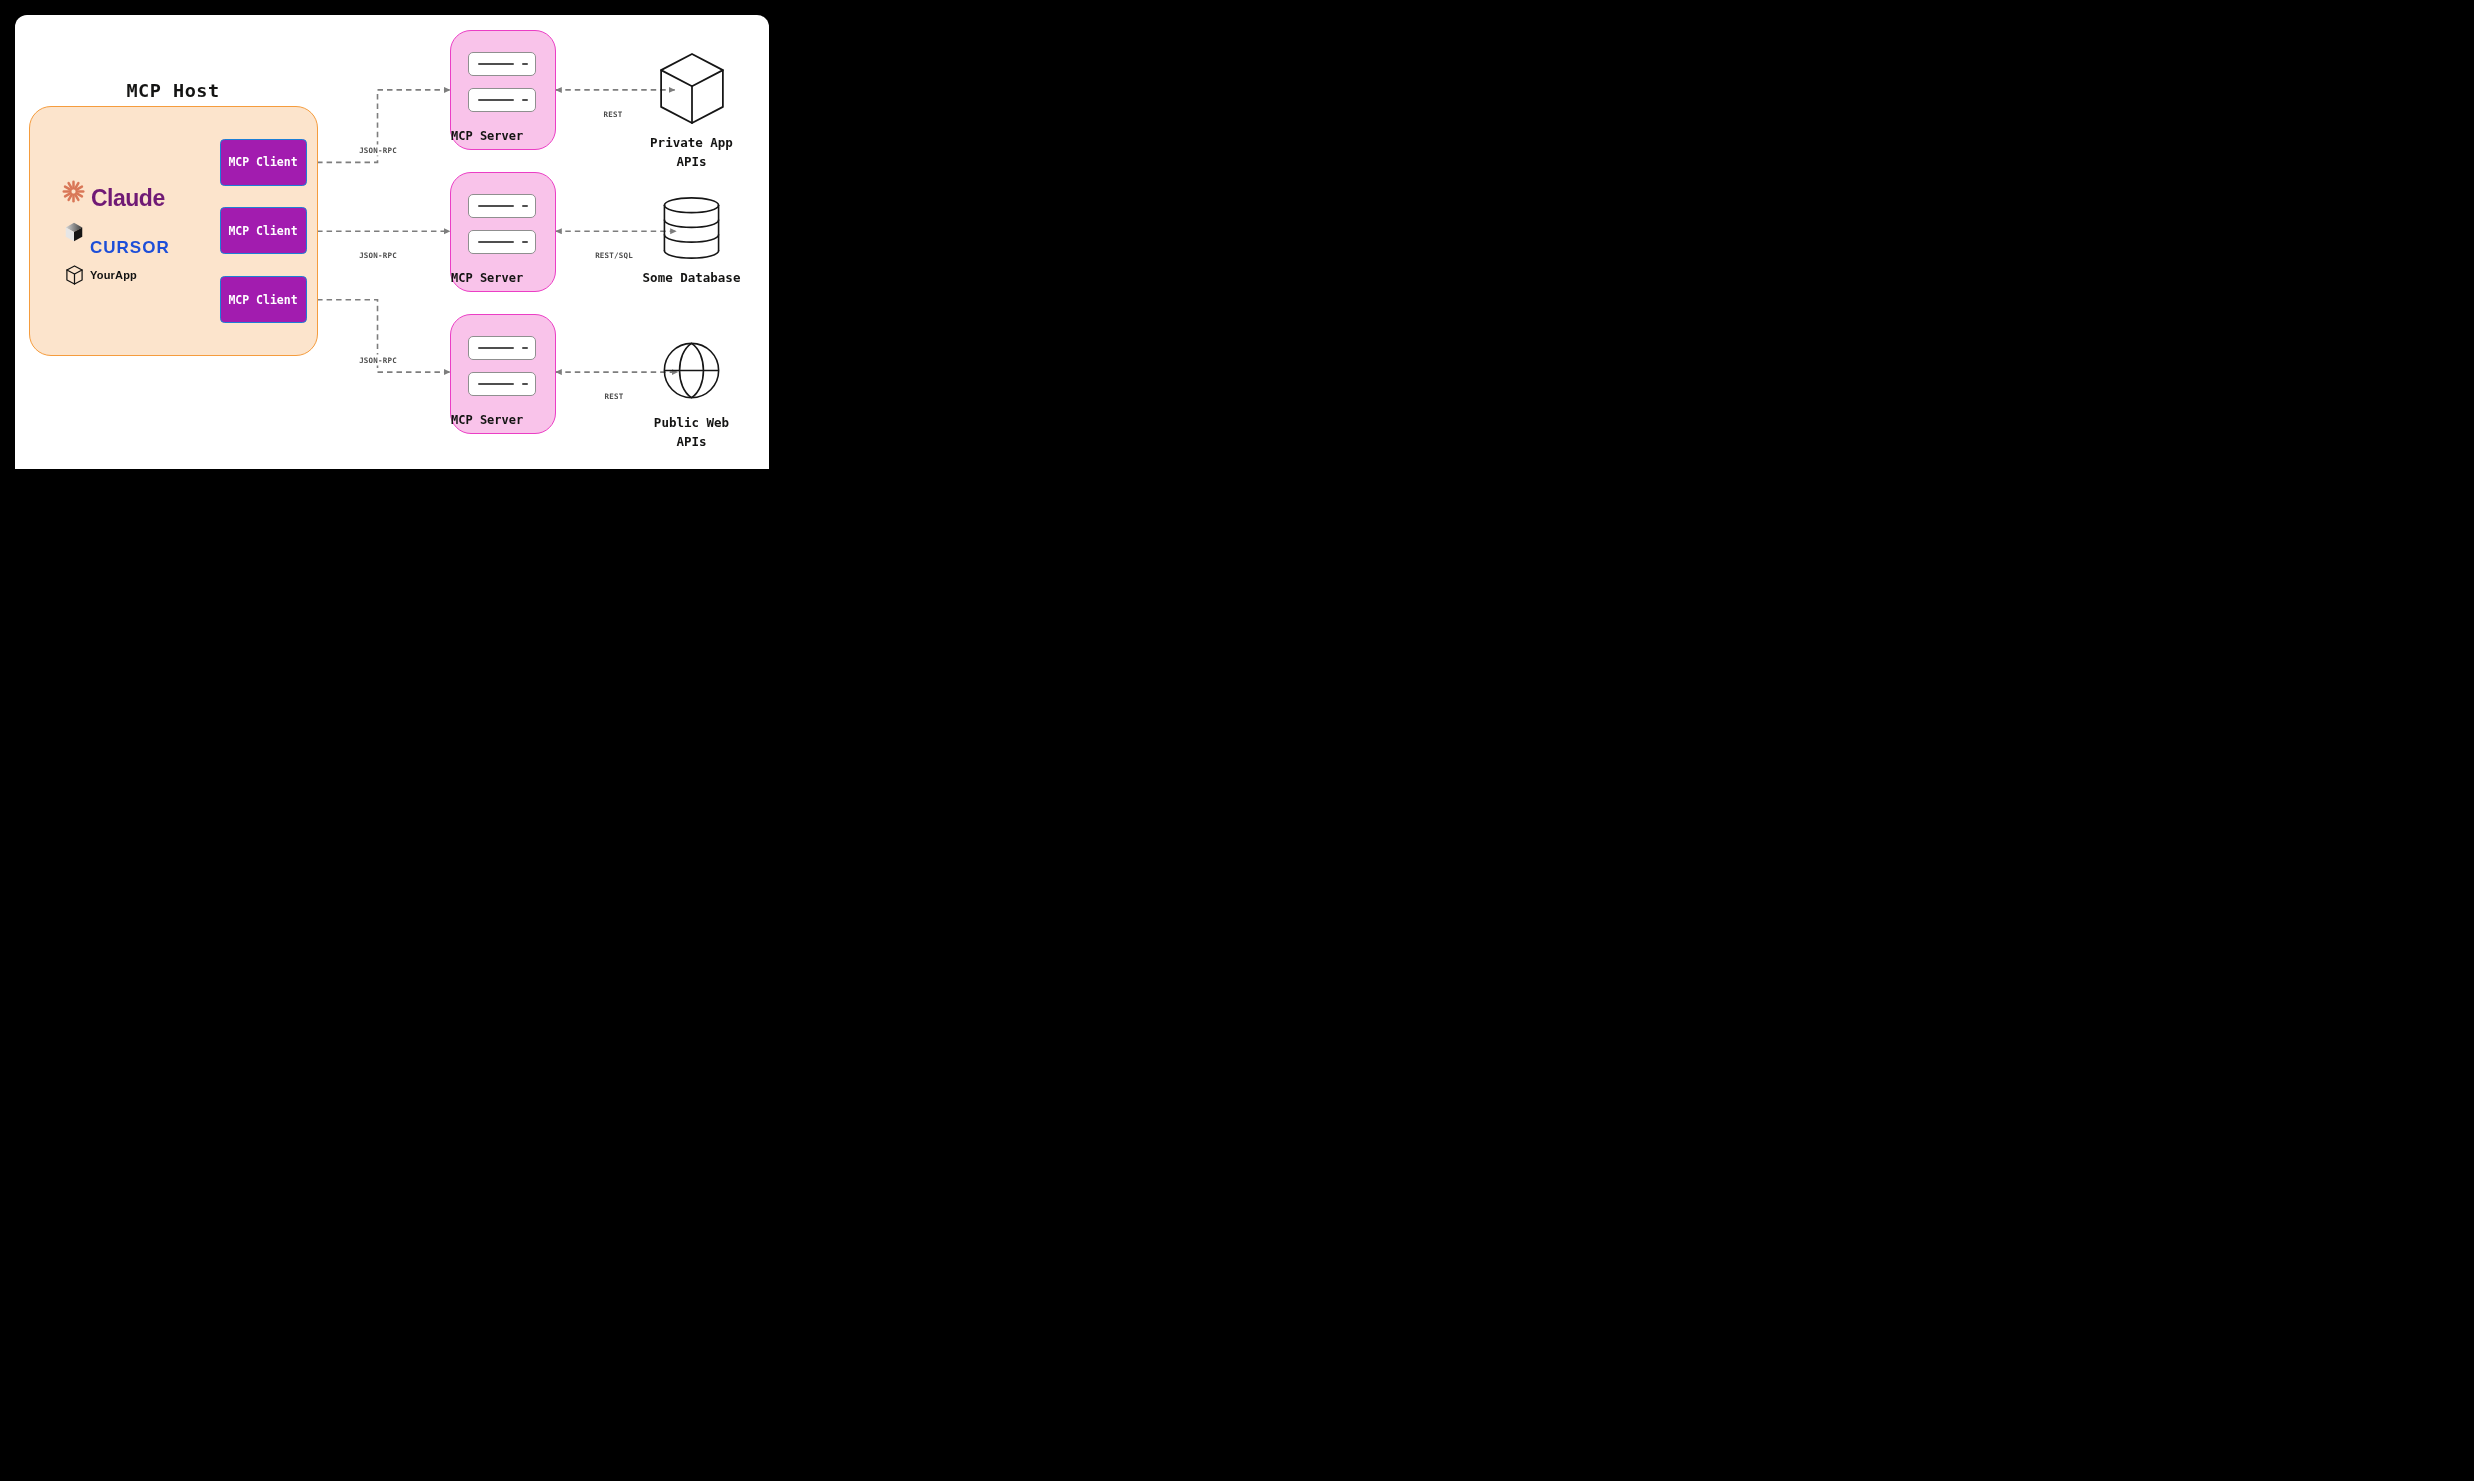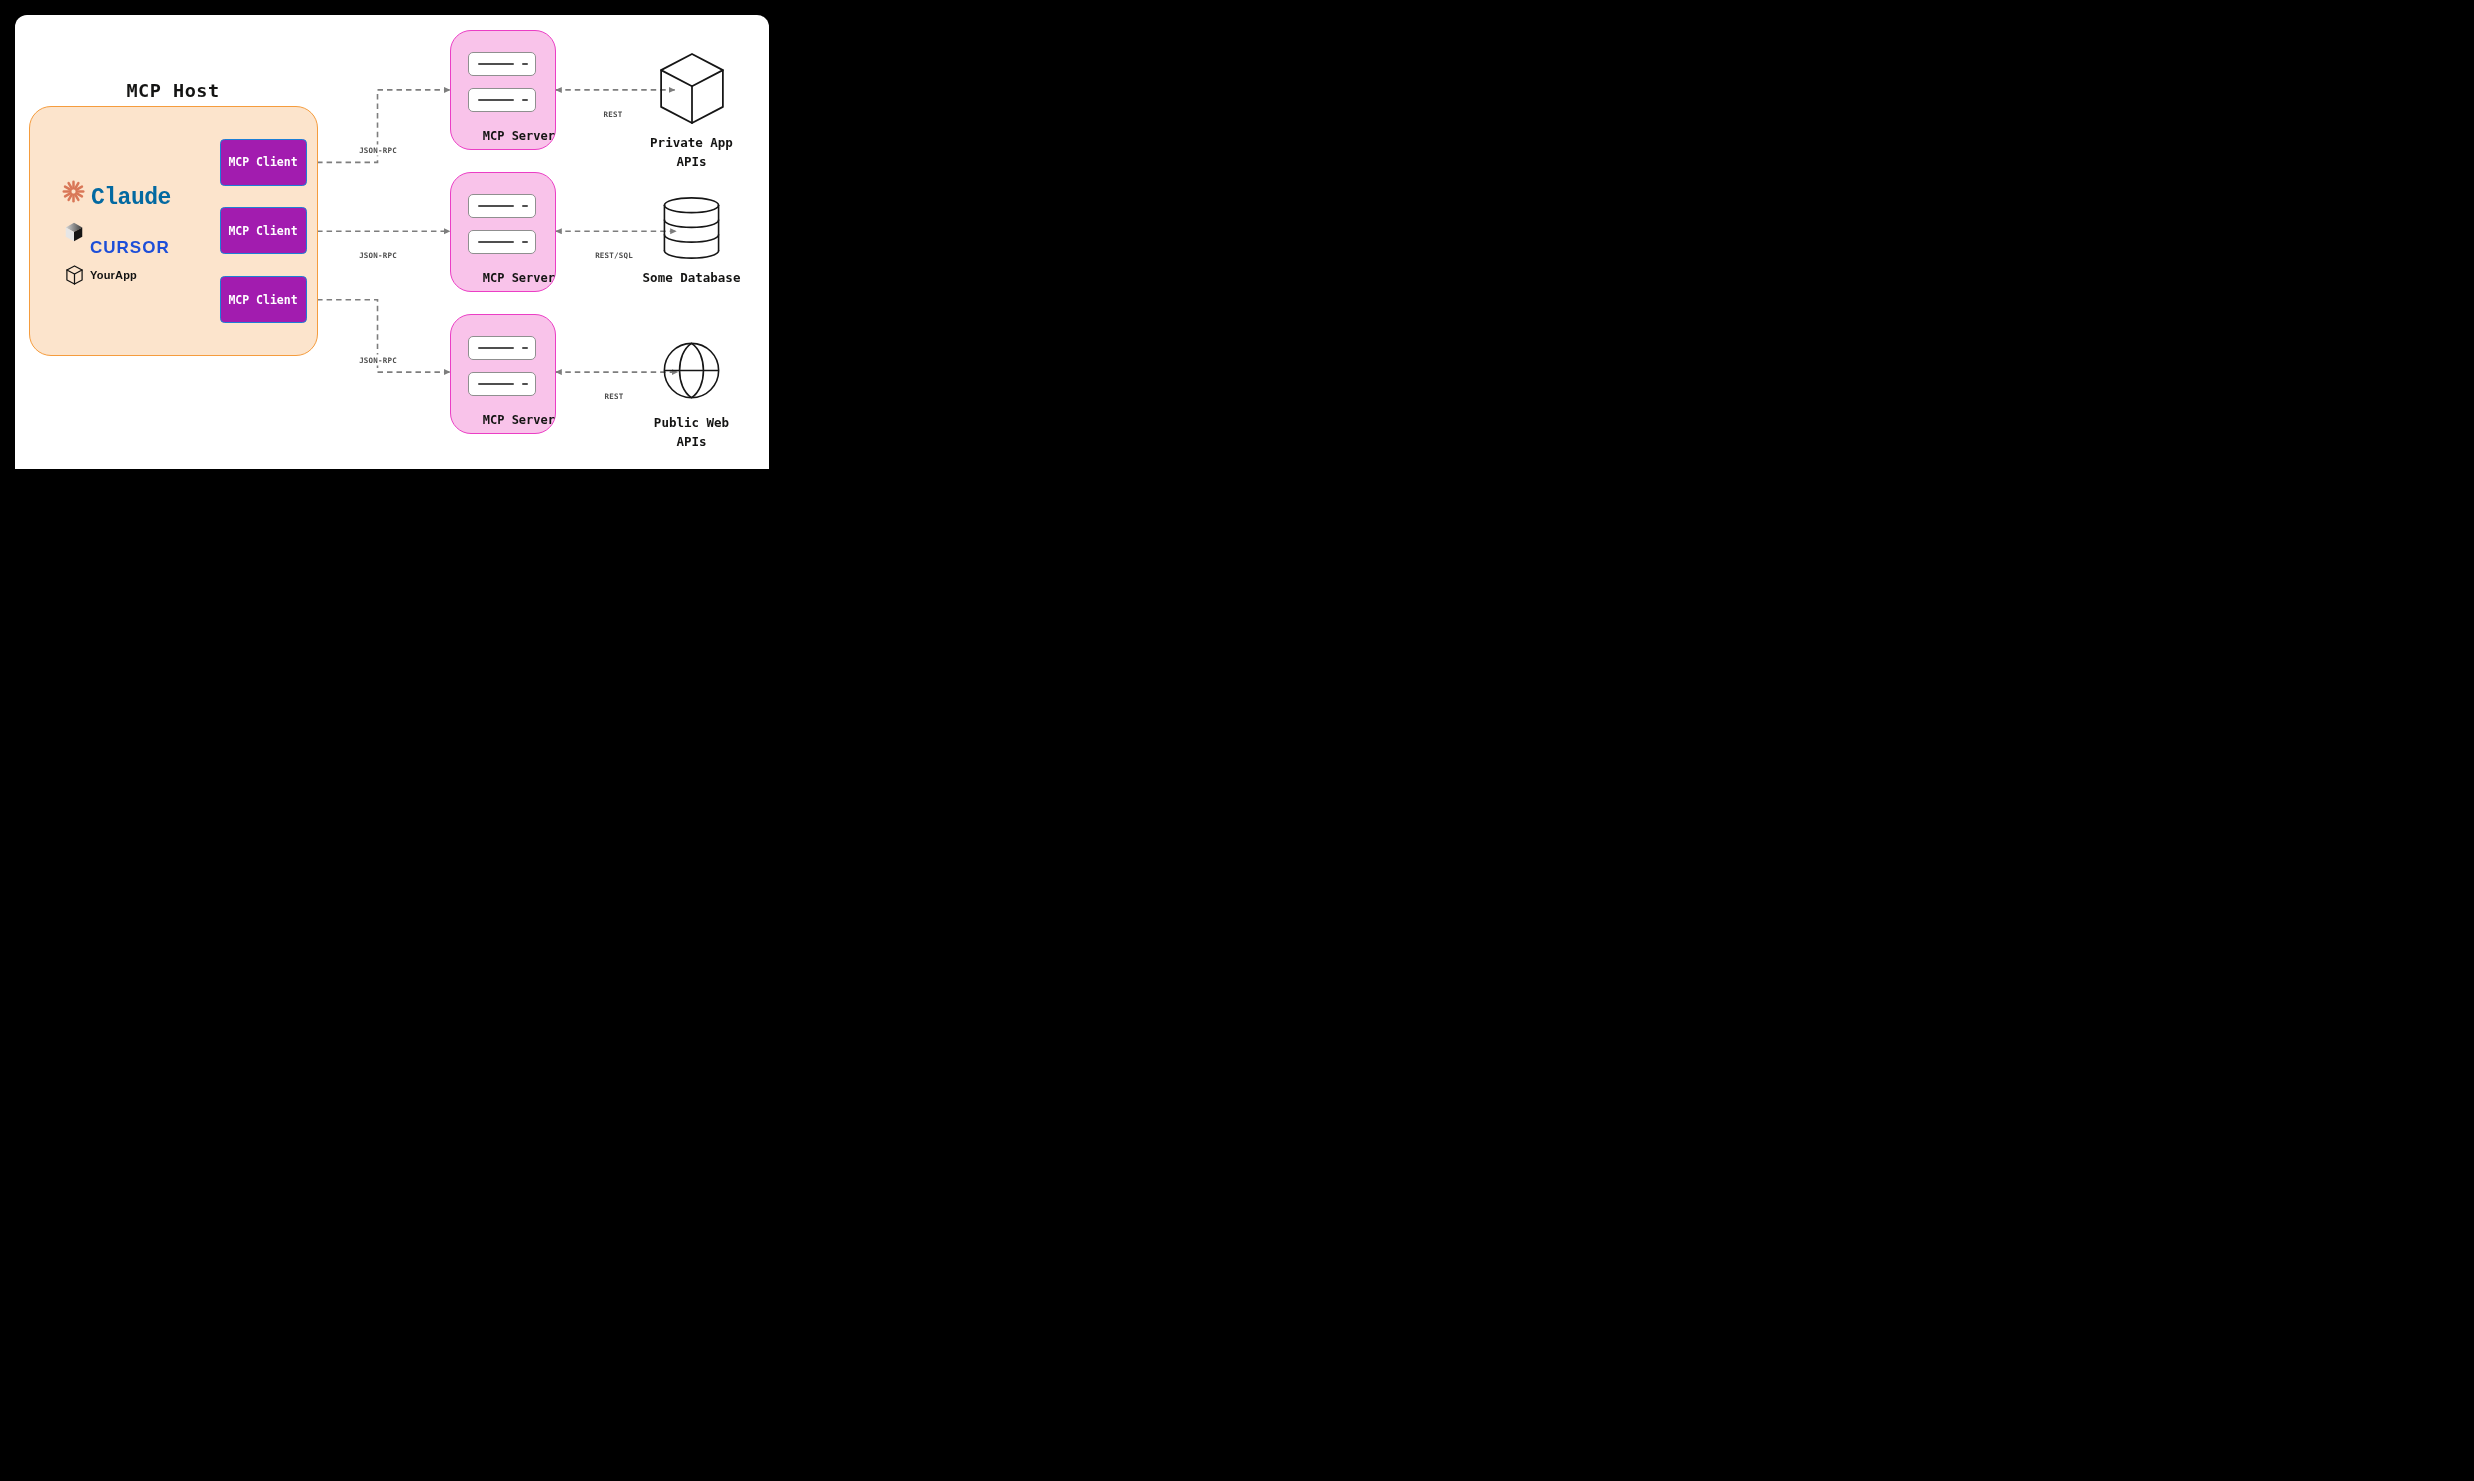--- a/index.html
+++ b/index.html
@@ -18,21 +18,21 @@
     position:absolute;left:13.5px;top:65px;width:289px;text-align:center;
     font-size:18.5px;font-weight:700;color:#141413;letter-spacing:0.5px;white-space:nowrap;
   }
   .host-box{
     position:absolute;left:13.5px;top:91px;width:289px;height:250px;
     background:#fce4cc;border:1.5px solid #f59c3d;border-radius:22px;box-sizing:border-box;
   }
   .app-row{position:absolute;display:flex;align-items:center;white-space:nowrap;}
   .app-row .icon{display:inline-flex;align-items:center;justify-content:center;}
   .app-claude{left:32.5px;top:72px;height:25px;}
-  .app-claude .name{font-family:Liberation Mono, monospace;font-size:23px;font-weight:600;color:#0369a1;margin-left:6px;letter-spacing:-0.5px;margin-top:13px;}
+  .app-claude .name{font-family:Liberation Sans, sans-serif;font-size:23px;font-weight:600;color:#701a75;margin-left:6px;letter-spacing:-0.5px;margin-top:13px;}
   .app-cursor{left:34px;top:114px;height:22px;}
   .app-cursor .name{font-family:"Liberation Sans",sans-serif;font-size:17px;font-weight:800;color:#1d4ed8;margin-left:6.5px;letter-spacing:1px;margin-top:32px;}
   .app-yourapp{left:35px;top:157px;height:21px;}
   .app-yourapp .name{font-family:"Liberation Sans",sans-serif;font-size:11px;font-weight:700;color:#111;margin-left:6.5px;letter-spacing:0.2px;}
 
   .client-box{
     position:absolute;left:190px;width:87px;height:47px;
     background:#a21caf;border:1.2px solid #1d7fd6;border-radius:4.5px;box-sizing:border-box;
     display:flex;align-items:center;justify-content:center;
   }
@@ -52,21 +52,21 @@
   .unit-1{top:21px;}.unit-2{top:57px;}
   .server-unit .slot{
     position:absolute;left:8.5px;top:50%;margin-top:-1px;width:36px;height:1.7px;
     background:#4f4f4f;border-radius:1px;
   }
   .server-unit .led{
     position:absolute;right:7px;top:50%;margin-top:-1px;width:6px;height:1.7px;
     background:#4f4f4f;border-radius:1px;
   }
   .server-label{
-    position:absolute;left:0;bottom:6px;width:100%;text-align:right;
+    position:absolute;left:0;bottom:6px;width:100%;text-align:left;
     font-size:12px;font-weight:700;color:#141413;white-space:nowrap;
   }
 
   
   .endpoint{position:absolute;left:618px;width:117px;text-align:center;}
   .endpoint-1{top:36px;}.endpoint-2{top:181px;}.endpoint-3{top:326px;}
   .endpoint .ep-label{font-size:12.5px;font-weight:700;color:#141413;line-height:19px;white-space:nowrap;}
   .endpoint-1 .ep-labels{margin-top:5px;}
   .endpoint-2 .ep-labels{margin-top:6px;text-align:center;}
   .endpoint-3 .ep-labels{margin-top:11px;}

